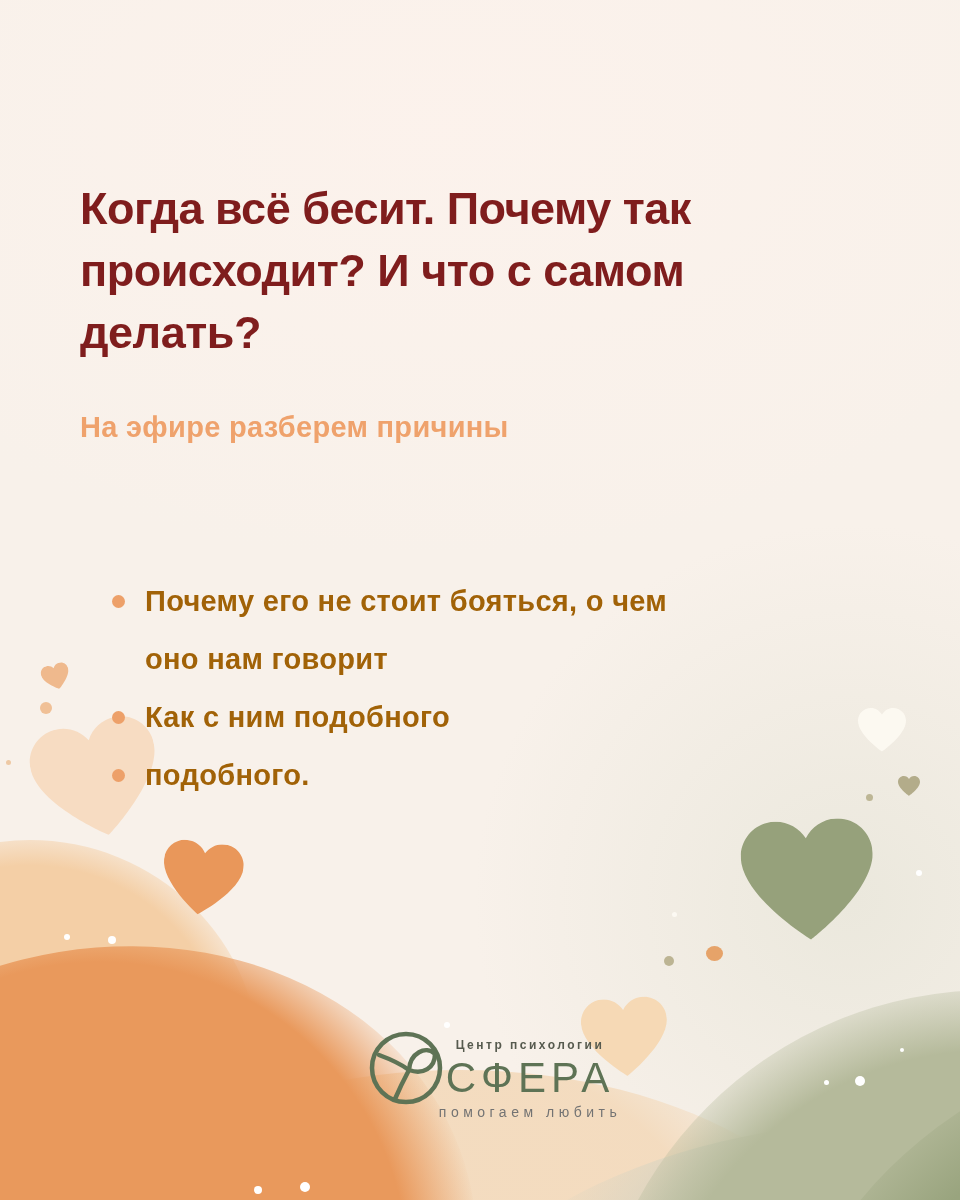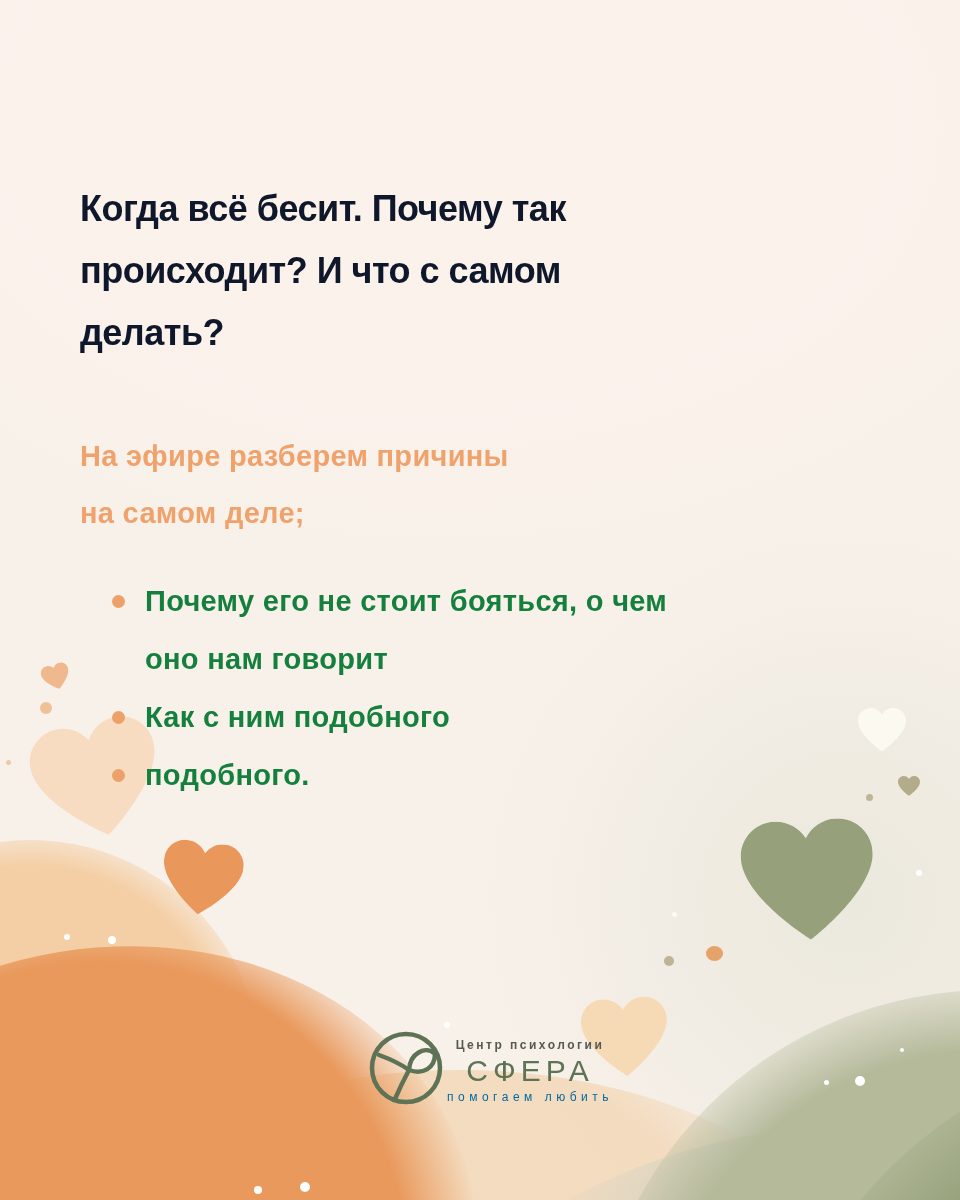--- a/index.html
+++ b/index.html
@@ -27,36 +27,36 @@
     background:radial-gradient(circle, #b5ba9b 60%, rgba(181,186,155,0) 76%);}
   .blob-sage-dark{left:760px;top:1040px;width:880px;height:880px;
     background:radial-gradient(circle, #99a47e 60%, rgba(153,164,126,0) 75%);}
   .blob-orange-left{left:-280px;top:950px;width:760px;height:640px;transform:rotate(-14deg);
     background:radial-gradient(circle, #e9995c 62%, rgba(233,153,92,0) 77%);}
   
   .heart{position:absolute;}
   .dot{position:absolute;border-radius:50%;}
   
   .title{position:absolute;left:80px;top:178px;width:840px;
-    font-size:36px;line-height:62px;font-weight:700;letter-spacing:-0.5px;
-    color:#0f172a;}
-  .intro{position:absolute;left:80px;top:428px;width:840px;
+    font-size:45px;line-height:62px;font-weight:700;letter-spacing:-0.5px;
+    color:#7f1d1d;}
+  .intro{position:absolute;left:80px;top:399px;width:840px;
     font-size:29px;line-height:57px;font-weight:700;letter-spacing:.3px;
     color:#efa26c;}
   .bullets{position:absolute;left:112px;top:572px;width:800px;list-style:none;margin:0;padding:0;
-    font-size:29px;line-height:58px;font-weight:700;letter-spacing:.3px;color:#15803d;}
+    font-size:29px;line-height:58px;font-weight:700;letter-spacing:.3px;color:#a16207;}
   .bullets li{position:relative;padding-left:33px;}
   .bullets li .b-dot{position:absolute;left:0;top:23px;width:13px;height:13px;border-radius:50%;background:#eda069;}
   
   .logo{position:absolute;left:360px;top:1018px;width:260px;height:100px;}
   .logo-mark{position:absolute;left:6px;top:10px;width:80px;height:80px;}
   .logo-text{position:absolute;left:70px;top:0;width:200px;text-align:center;}
   .logo-supertitle{margin-top:20px;font-size:12px;font-weight:700;letter-spacing:2.5px;color:#565a4e;}
-  .logo-name{margin-top:2px;font-size:30px;font-weight:400;letter-spacing:5px;color:#5e7355;}
-  .logo-tagline{margin-top:2px;font-size:12px;font-weight:400;letter-spacing:4.5px;color:#0369a1;}
+  .logo-name{margin-top:2px;font-size:42px;font-weight:400;letter-spacing:5px;color:#5e7355;}
+  .logo-tagline{margin-top:2px;font-size:14px;font-weight:400;letter-spacing:4.5px;color:#737373;}
 </style>
 </head>
 <body>
 
 <div class="poster">
 
   <div class="tint-top"></div>
   <div class="tint-right"></div>
 
   <div class="blob blob-peach-light"></div>
@@ -105,21 +105,20 @@
   <div class="dot" style="left:672px;top:912px;width:5px;height:5px;background:rgba(255,253,246,.8)"></div>
 
   <h1 class="title" style="margin:0">
     <div>Когда всё бесит. Почему так</div>
     <div>происходит? И что с самом</div>
     <div>делать?</div>
   </h1>
 
   <div class="intro">
     <div>На эфире разберем причины</div>
-    <div>на самом деле;</div>
   </div>
 
   <ul class="bullets">
     <li>
       <span class="b-dot"></span>
       <div>Почему его не стоит бояться, о чем</div>
       <div>оно нам говорит</div>
     </li>
     <li>
       <span class="b-dot"></span>

